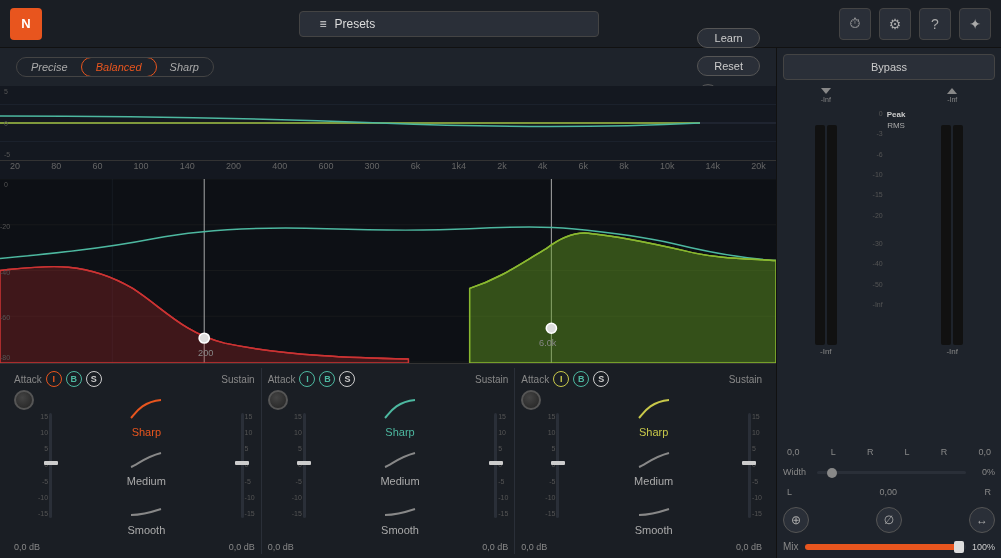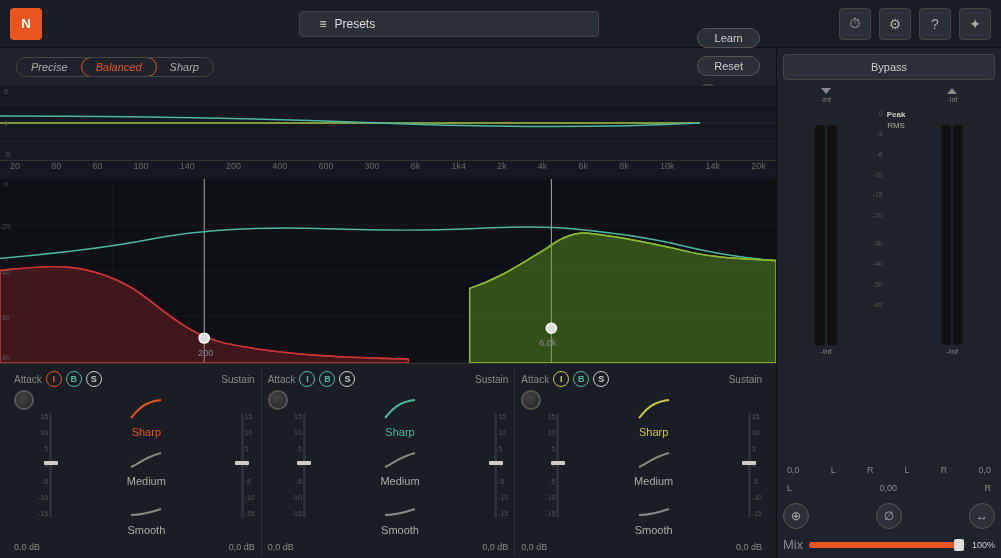--- a/index.html
+++ b/index.html
@@ -372,21 +372,21 @@
       justify-content: center;
       cursor: pointer;
       font-size: 12px;
     }
     .mix-slider-row {
       display: flex;
       align-items: center;
       gap: 6px;
     }
     .mix-label {
-      font-size: 13px;
+      font-size: 10px;
       color: #888;
     }
     .mix-slider {
       flex: 1;
       height: 6px;
       background: linear-gradient(to right, #e8551e 95%, #2a2f38 95%);
       border-radius: 3px;
       position: relative;
     }
     .mix-slider-thumb {
@@ -820,20 +820,27 @@
 
     <div style="display:flex;justify-content:space-between;align-items:center;font-size:9px;color:#888;padding:2px 4px;">
       <span>0,0</span>
       <span>L</span>
       <span>R</span>
       <span>L</span>
       <span>R</span>
       <span>0,0</span>
     </div>
 
+    <div class="width-section">
+      <span class="width-label">Width</span>
+      <div class="width-slider">
+        <div class="width-slider-thumb"></div>
+      </div>
+      <span class="width-pct">0%</span>
+    </div>
 
     <div style="display:flex;justify-content:space-between;align-items:center;font-size:9px;color:#888;padding:2px 4px;">
       <span>L</span>
       <span>0,00</span>
       <span>R</span>
     </div>
 
     <div class="bottom-icons-row">
       <div class="icon-round-btn">⊕</div>
       <div class="icon-round-btn">∅</div>

